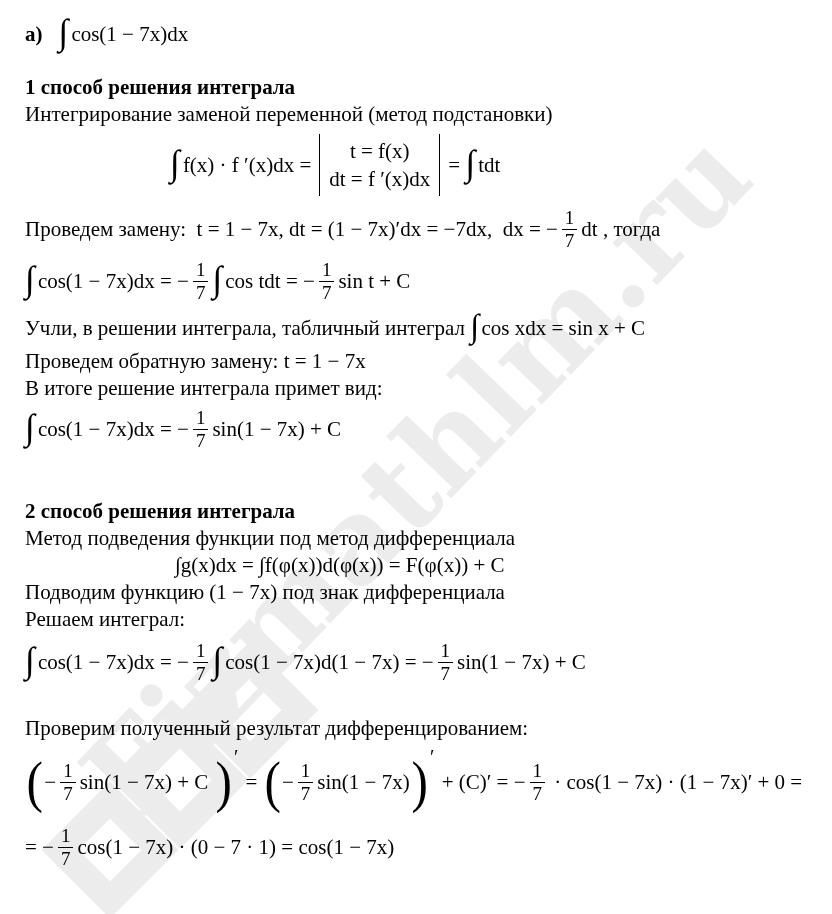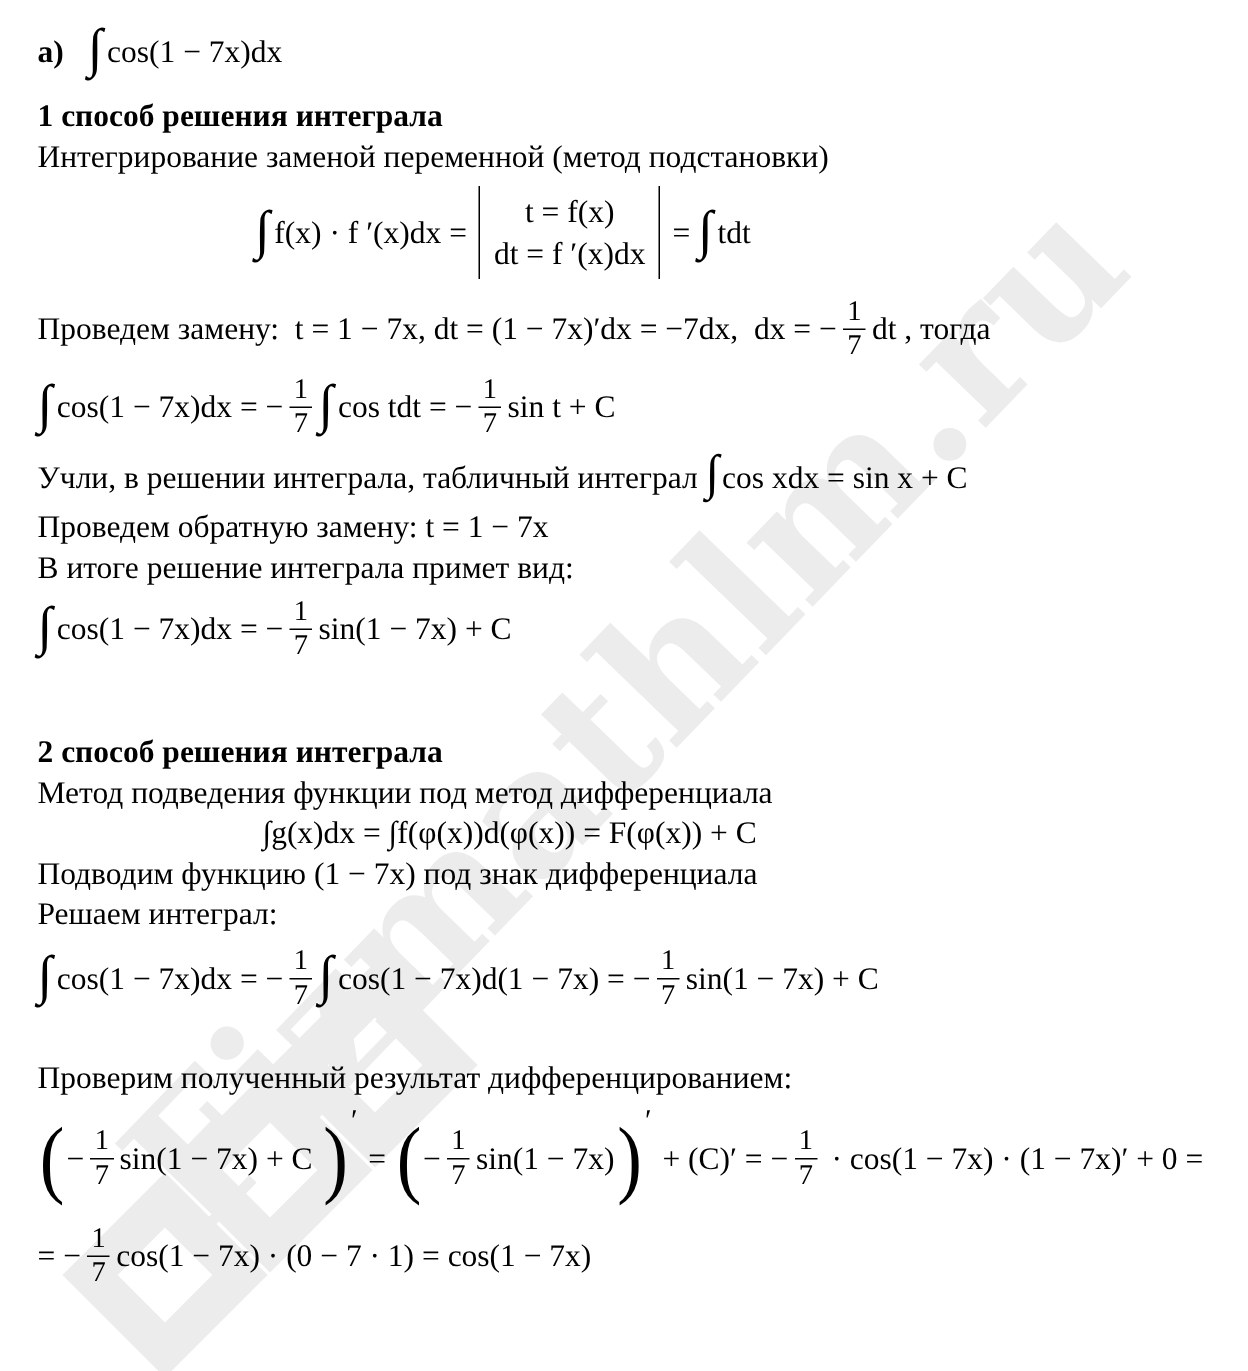--- a/index.html
+++ b/index.html
@@ -23,21 +23,21 @@
   .int-sm{font-size:33px;line-height:1;padding:0 2px 4px 0;}
   .frac{display:inline-flex;flex-direction:column;align-items:center;
         font-size:19px;line-height:1.15;margin:0 4px;}
   .frac .num{border-bottom:1.4px solid #000;padding:0 3px;}
   .frac .den{padding:0 3px;}
   .bars{display:inline-flex;flex-direction:column;align-items:center;
         border-left:1.6px solid #000;border-right:1.6px solid #000;
         padding:3px 9px;margin:0 8px;line-height:1.35;}
   .bigp{font-size:58px;line-height:0;transform:scaleX(0.85);display:inline-block;}
   .gprime{align-self:flex-start;font-size:20px;line-height:1;margin:3px 2px 0 1px;}
-  .mt2{margin-top:2px;}  .mt4{margin-top:4px;}  .mt6{margin-top:6px;}  .mt18{margin-top:8px;} .mt26{margin-top:44px;}
+  .mt2{margin-top:2px;}  .mt4{margin-top:4px;}  .mt6{margin-top:6px;}  .mt18{margin-top:18px;} .mt26{margin-top:44px;}
   .mt28{margin-top:28px;}
   .ind145{margin-left:145px;} .ind150{margin-left:150px;}
   .h66{height:66px;} .h50{height:50px;} .h44{height:44px;} .h40{height:40px;} .h76{height:76px;}
   .lbl{margin-right:16px;}
 </style>
 </head>
 <body>
 
 <div class="page">
 

